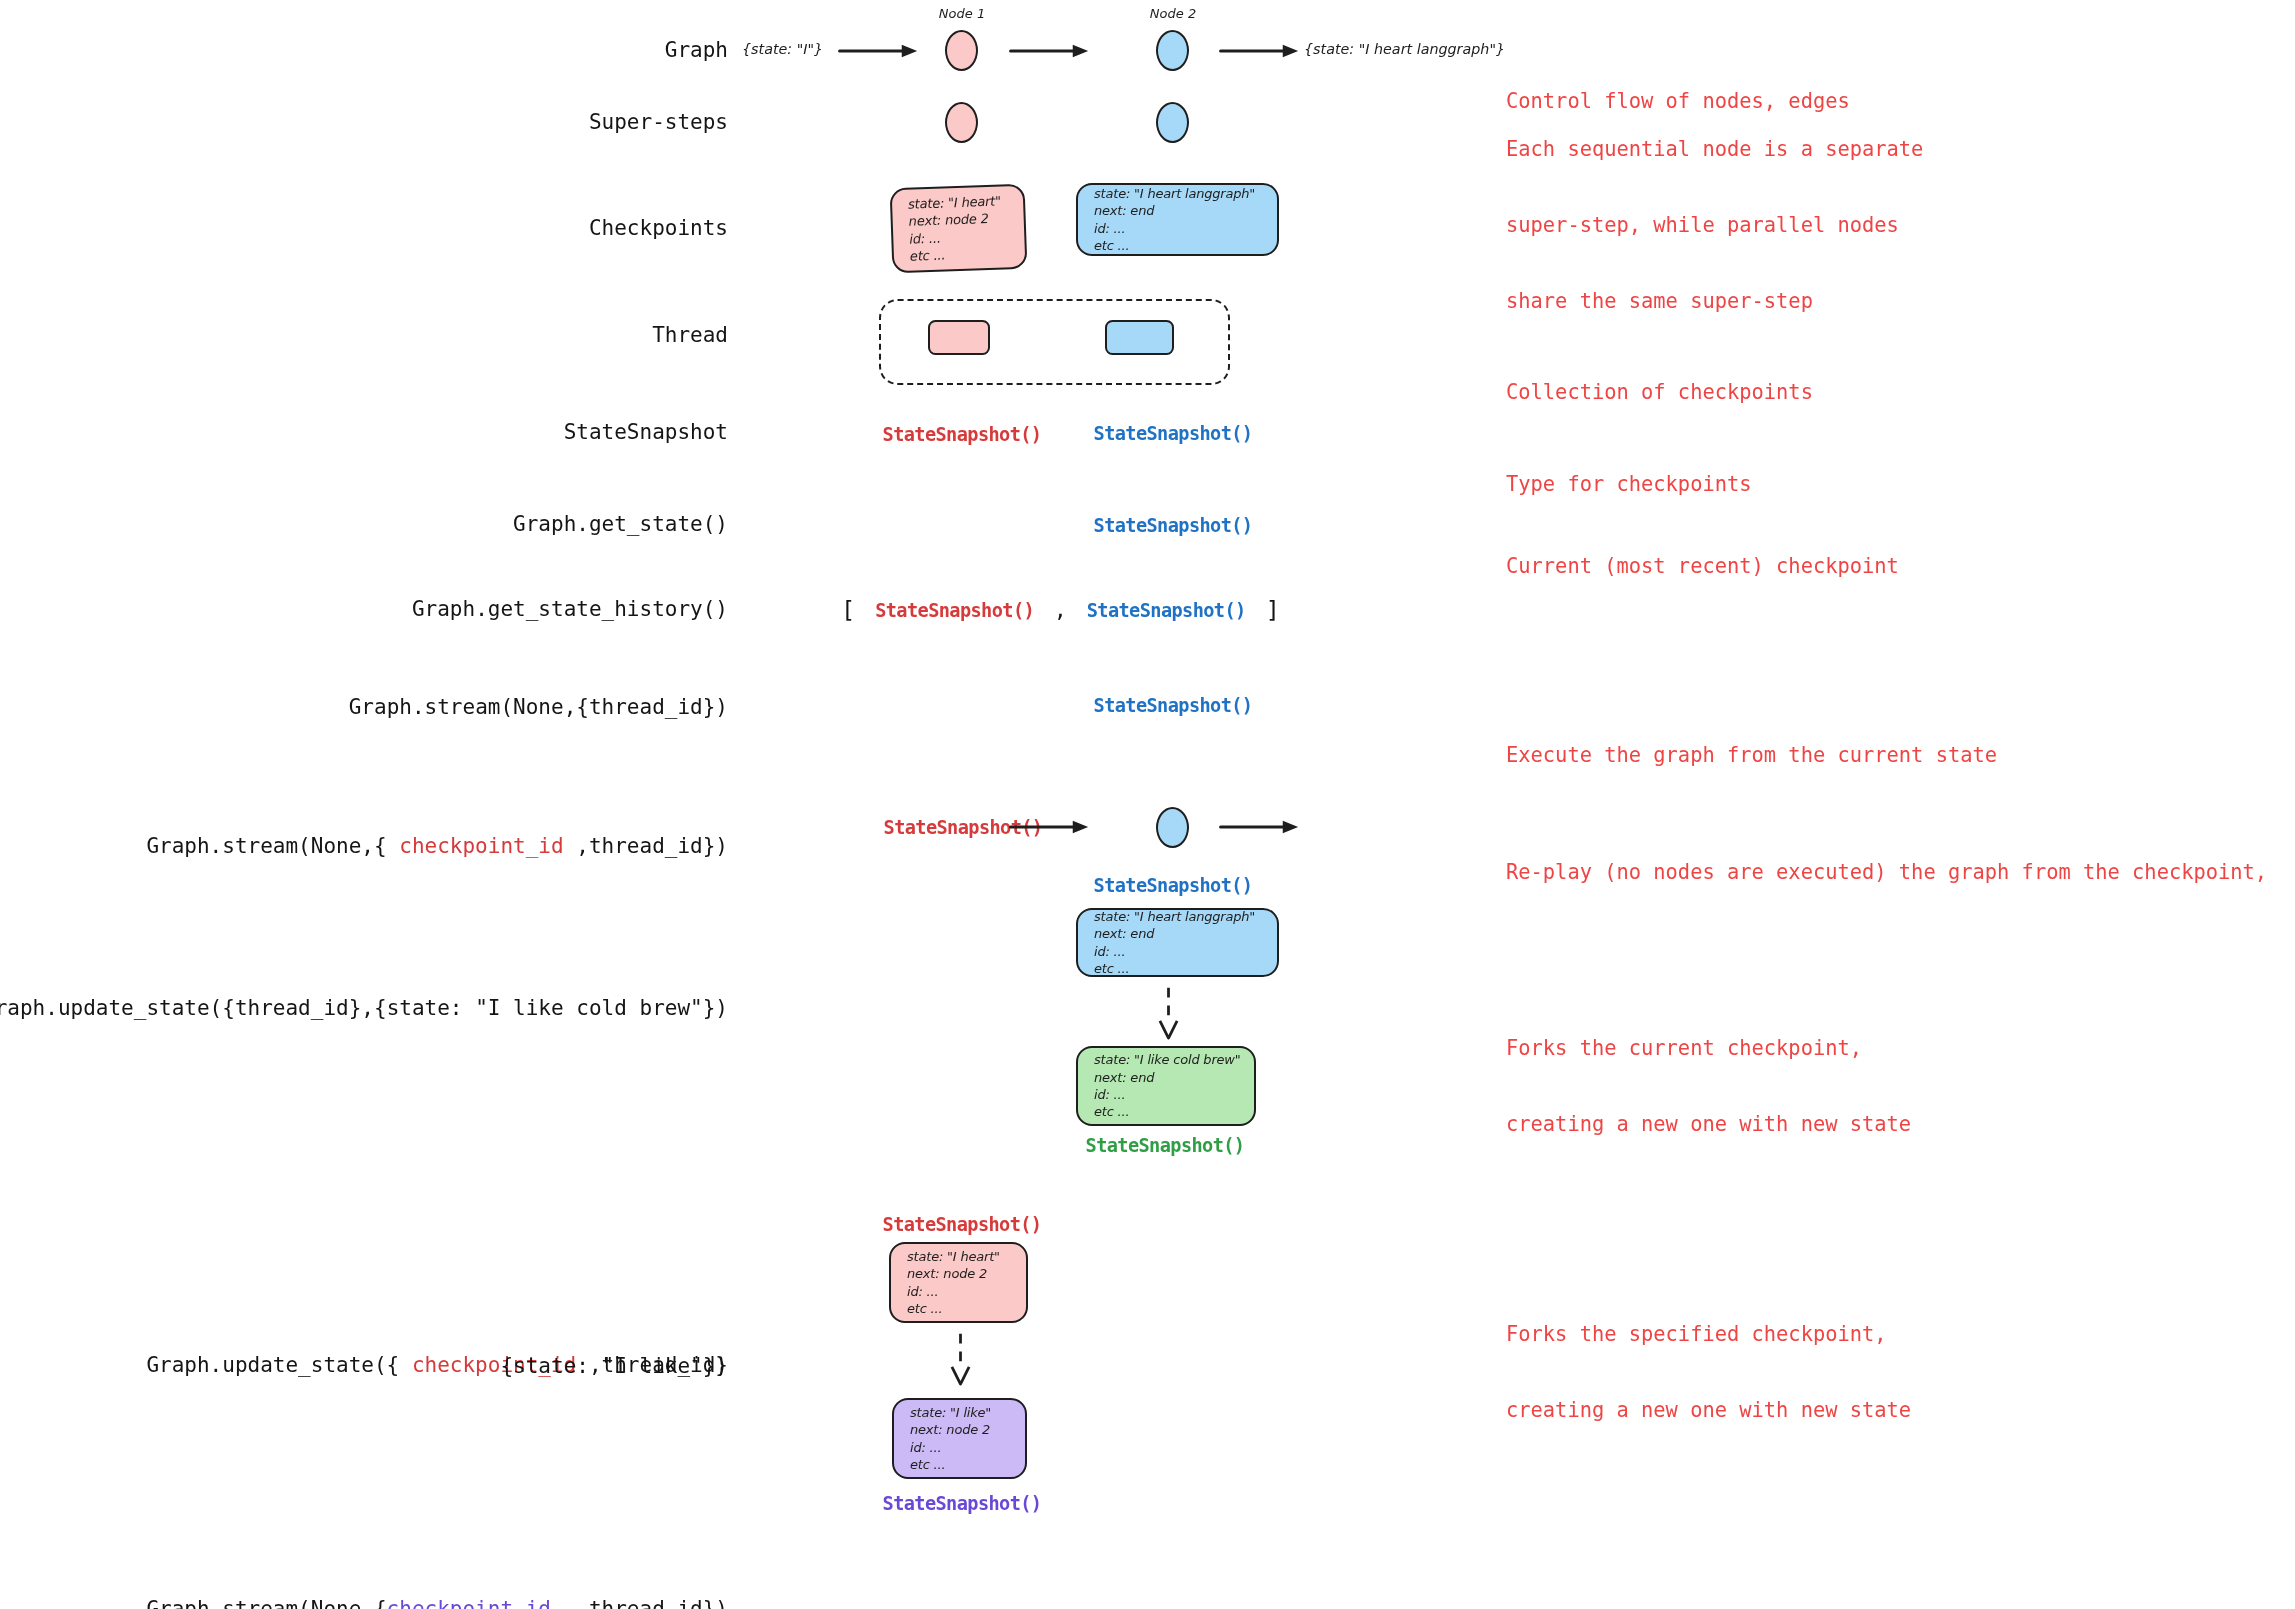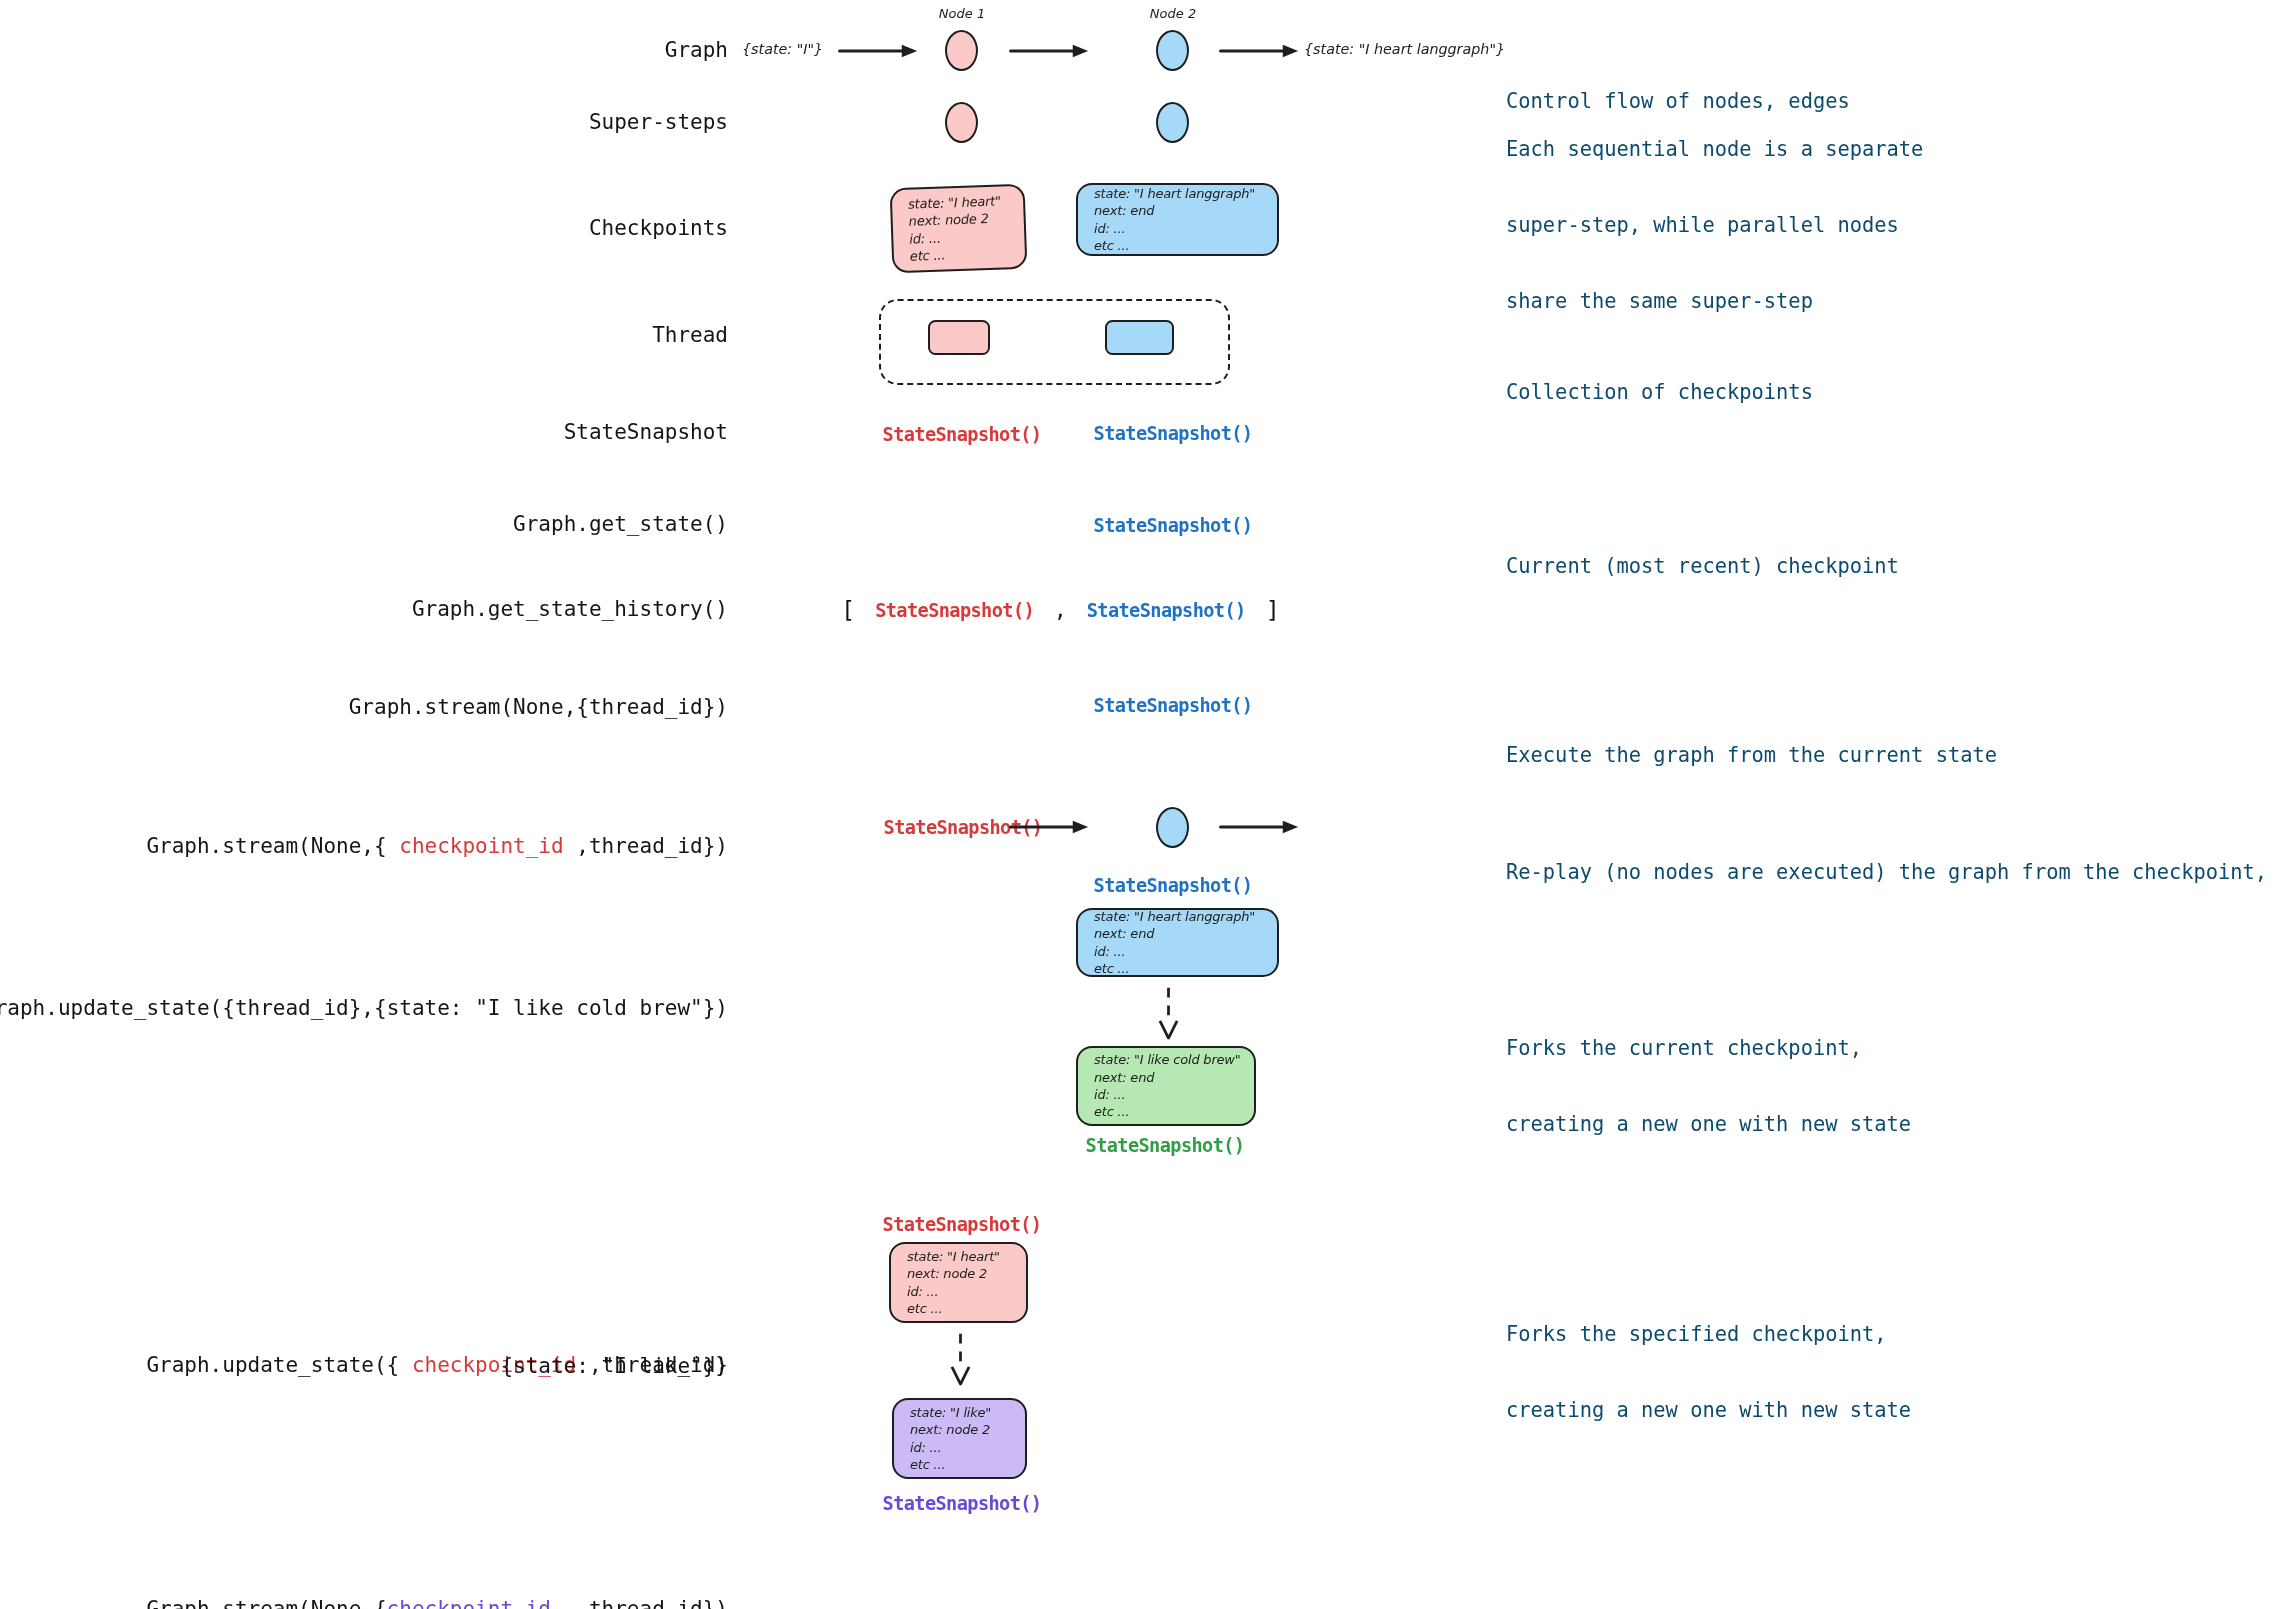--- a/index.html
+++ b/index.html
@@ -1,21 +1,21 @@
 <!DOCTYPE html>
 <html style="--pink: #fbc9c7; --blue: #a6d9f7; --green: #b5e8b2; --purple: #cbbaf5; --red-text: #d63a3a; --blue-text: #1f72c4; --green-text: #2f9e44; --purple-text: #6a48d7; --ink: #1e1e1e;font-size:10px"><head>
 <meta charset="utf-8">
 <style>
   html,body{margin:0;padding:0;background:#ffffff;overflow:hidden;}
   .canvas{position:relative;width:2295px;height:1610px;background:#ffffff;}
 
   .mono-label{position:absolute;right:1567px;font-family:"DejaVu Sans Mono",monospace;
     font-size:21px;line-height:25.4px;color:#151515;white-space:pre;text-align:right;}
   .desc-block{position:absolute;left:1506px;font-family:"DejaVu Sans Mono",monospace;
-    font-size:20.4px;line-height:25.4px;color:#0c4a6e;white-space:pre;}
+    font-size:20.4px;line-height:25.4px;color:#ef4444;white-space:pre;}
 
   .call{position:absolute;transform:translateX(-50%);font-family:"DejaVu Sans Mono",monospace;
     font-weight:700;font-size:18.6px;line-height:22px;letter-spacing:-0.6px;white-space:pre;}
   .red{color:var(--red-text);}
   .blue{color:var(--blue-text);}
   .green{color:var(--green-text);}
   .purple{color:var(--purple-text);}
 
   .hand{position:absolute;font-family:"DejaVu Sans",sans-serif;font-style:italic;
     color:var(--ink);font-size:14.3px;line-height:17.3px;white-space:pre;}
@@ -99,20 +99,23 @@
   <div class="thread-box" style="left:879px;top:299px;width:351px;height:86px"></div>
   <div class="sbox fill-pink" style="left:928px;top:320px;width:62px;height:35px"></div>
   <div class="sbox fill-blue" style="left:1105px;top:320px;width:69px;height:35px"></div>
   <div class="desc-block" style="top:329px">
     <div>Collection of checkpoints</div>
   </div>
 
   <div class="mono-label" style="top:420px">StateSnapshot</div>
   <div class="call red" style="left:962px;top:424px">StateSnapshot()</div>
   <div class="call blue" style="left:1173px;top:423px">StateSnapshot()</div>
+  <div class="desc-block" style="top:421px">
+    <div>Type for checkpoints</div>
+  </div>
 
   <div class="mono-label" style="top:512px">Graph.get_state()</div>
   <div class="call blue" style="left:1173px;top:515px">StateSnapshot()</div>
   <div class="desc-block" style="top:503px">
     <div>Current (most recent) checkpoint</div>
   </div>
 
   <div class="mono-label" style="top:597px">Graph.get_state_history()</div>
   <div class="bracket-group" style="left:841px;top:594px;height:32px;gap:20px">
     <span class="bracket">[</span>

